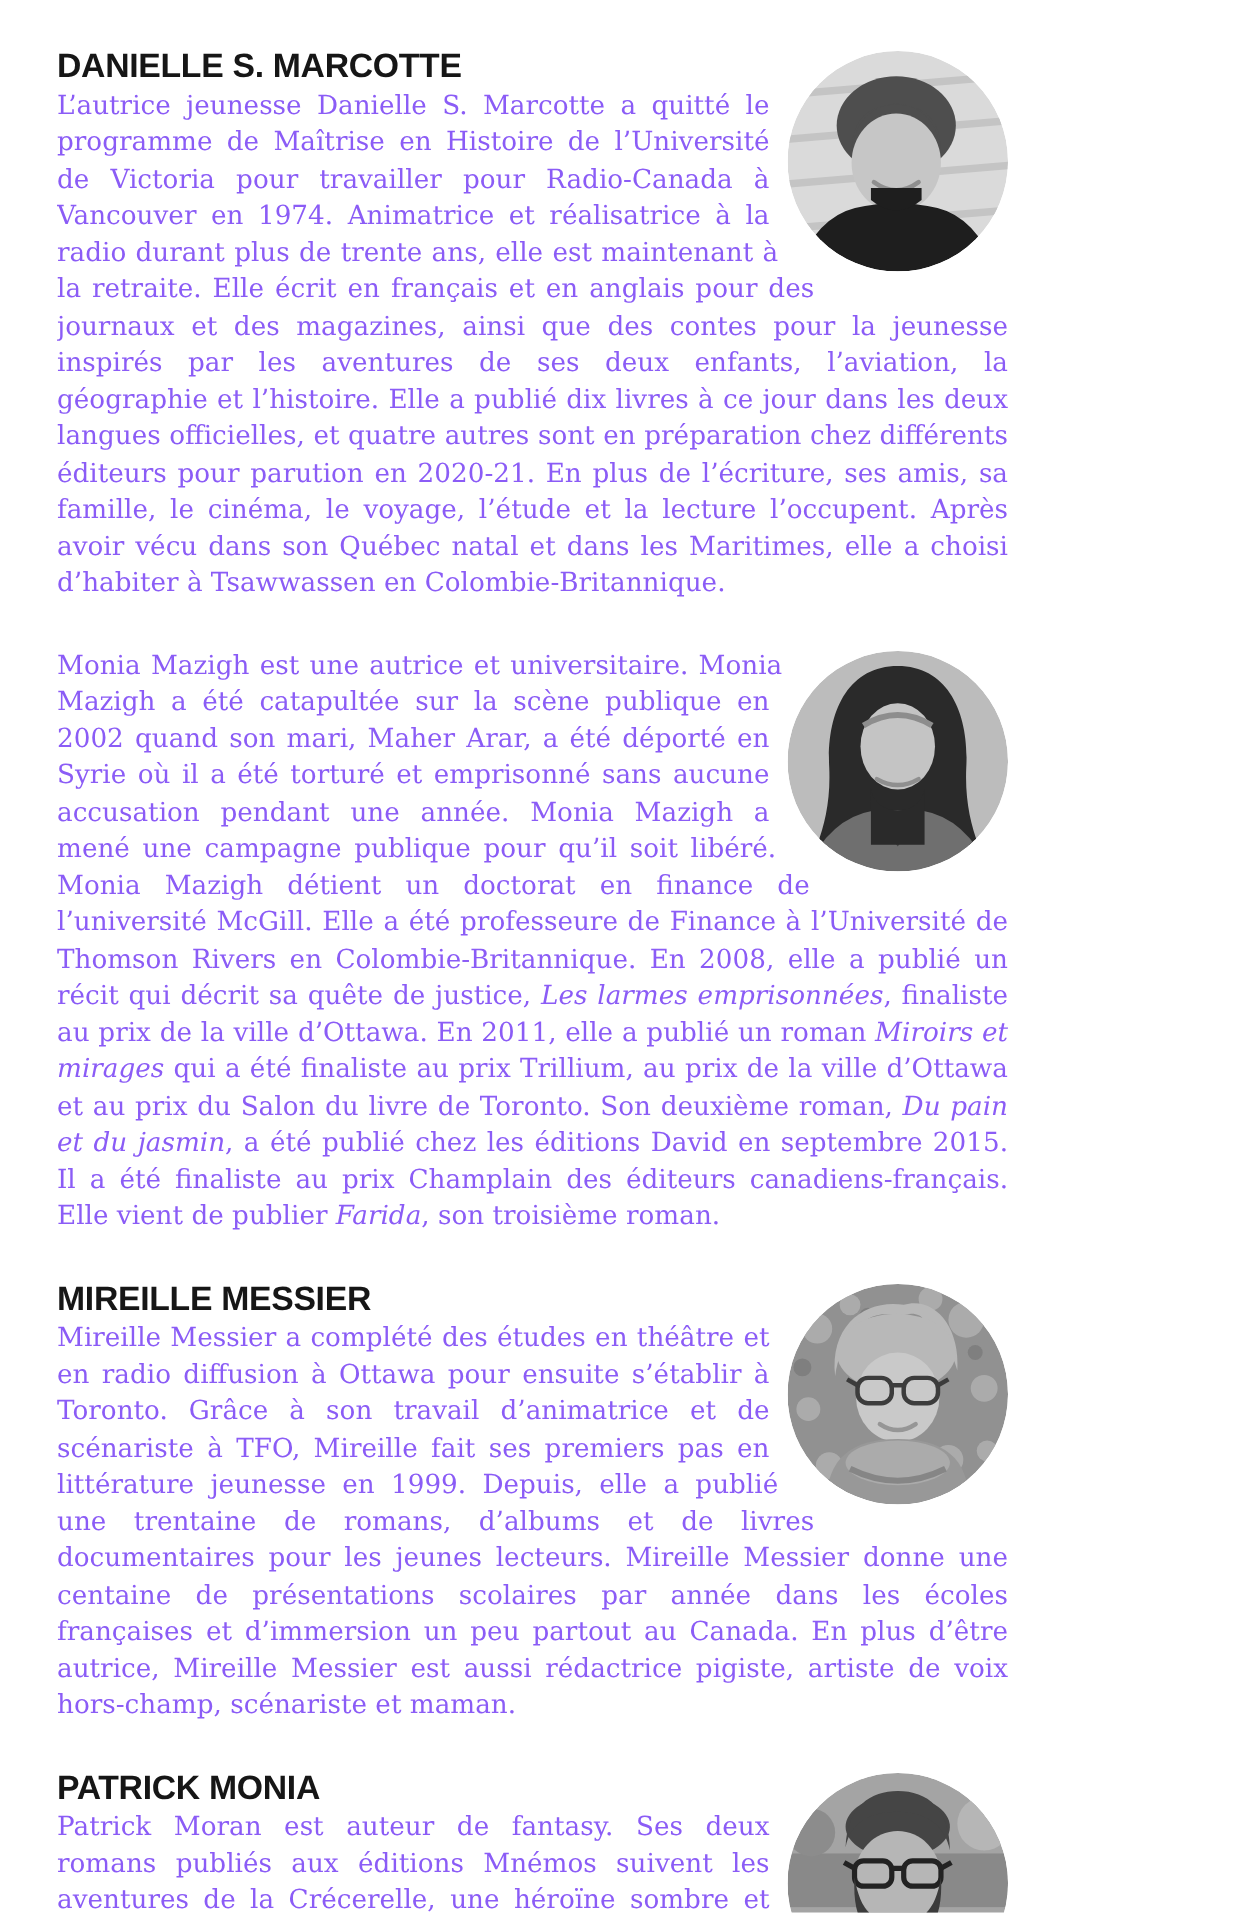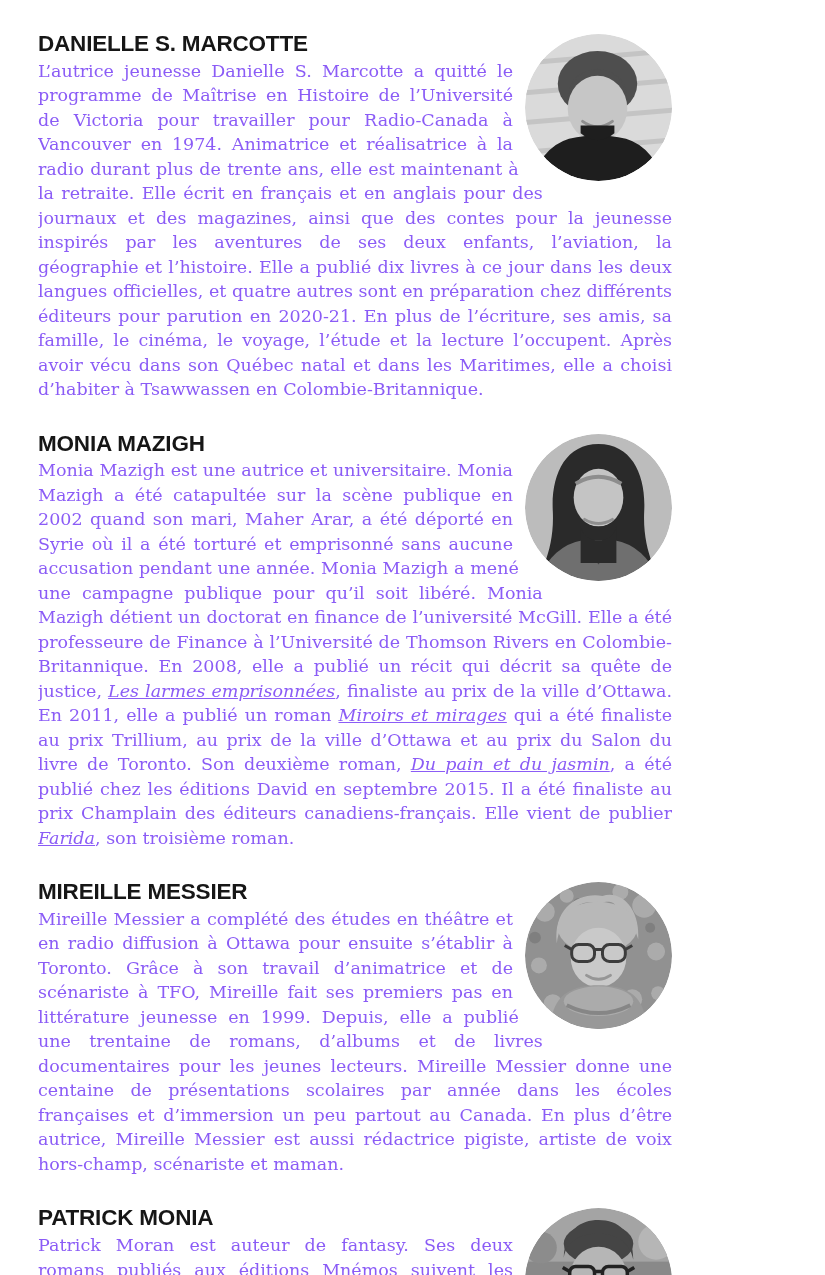--- a/index.html
+++ b/index.html
@@ -41,21 +41,21 @@
     letter-spacing: -0.2px;
     color: #161616;
   }
   p.bio {
     margin: 0;
     font-size: 17.5px;
     line-height: 24.5px;
     text-align: justify;
     color: #8b5cf6;
   }
-  p.bio em { font-style: italic; text-decoration: underline; }
+  p.bio em { font-style: italic; }
 </style>
 </head>
 <body>
 
 <div class="page">
 
   <section class="author">
     <div class="photo" role="img" aria-label="danielle-s-marcotte-portrait">
       <svg viewBox="0 0 148 148">
         <defs>
@@ -98,21 +98,20 @@
           <path d="M74,10 C40,10 26,42 28,78 C29,100 25,116 20,130 L128,130 C123,116 119,100 120,78 C122,42 108,10 74,10 Z" fill="#2a2a2a"></path>
           <ellipse cx="74" cy="64" rx="25" ry="29" fill="#c4c4c4"></ellipse>
           <path d="M51,50 Q74,36 97,50" stroke="#8d8d8d" stroke-width="4" fill="none"></path>
           <path d="M60,86 Q74,94 88,86" stroke="#8f8f8f" stroke-width="3" fill="none" stroke-linecap="round"></path>
           <path d="M12,148 Q28,112 58,107 L90,107 Q120,112 136,148 Z" fill="#6f6f6f"></path>
           <path d="M58,107 L74,128 L90,107" stroke="#464646" stroke-width="4" fill="none"></path>
           <path d="M56,92 C58,112 90,112 92,92 L92,130 L56,130 Z" fill="#2a2a2a"></path>
         </g>
       </svg>
     </div>
-    <h2 class="author-name">MONIA MAZIGH</h2>
     <p class="bio"><span>Monia Mazigh est une autrice et universitaire. Monia Mazigh a été catapultée sur la scène publique en 2002 quand son mari, Maher Arar, a été déporté en Syrie où il a été torturé et emprisonné sans aucune accusation pendant une année. Monia Mazigh a mené une campagne publique pour qu’il soit libéré. Monia Mazigh détient un doctorat en finance de l’université McGill. Elle a été professeure de Finance à l’Université de Thomson Rivers en Colombie-Britannique. En 2008, elle a publié un récit qui décrit sa quête de justice, </span><em>Les larmes emprisonnées</em><span>, finaliste au prix de la ville d’Ottawa. En 2011, elle a publié un roman </span><em>Miroirs et mirages</em><span> qui a été finaliste au prix Trillium, au prix de la ville d’Ottawa et au prix du Salon du livre de Toronto. Son deuxième roman, </span><em>Du pain et du jasmin</em><span>, a été publié chez les éditions David en septembre 2015. Il a été finaliste au prix Champlain des éditeurs canadiens-français. Elle vient de publier </span><em>Farida</em><span>, son troisième roman.</span></p>
   </section>
 
   <section class="author">
     <div class="photo" role="img" aria-label="mireille-messier-portrait">
       <svg viewBox="0 0 148 148">
         <defs>
             <clipPath id="cp3">
               <circle cx="74" cy="74" r="74"></circle>
             </clipPath>

